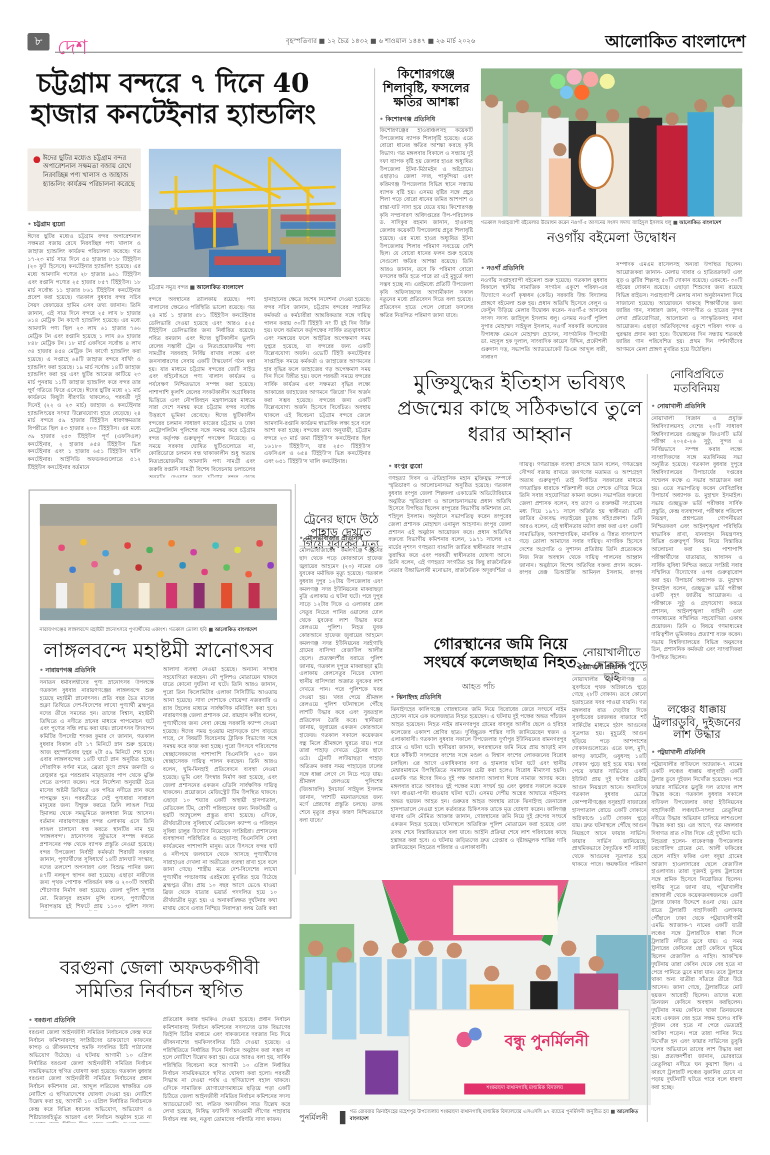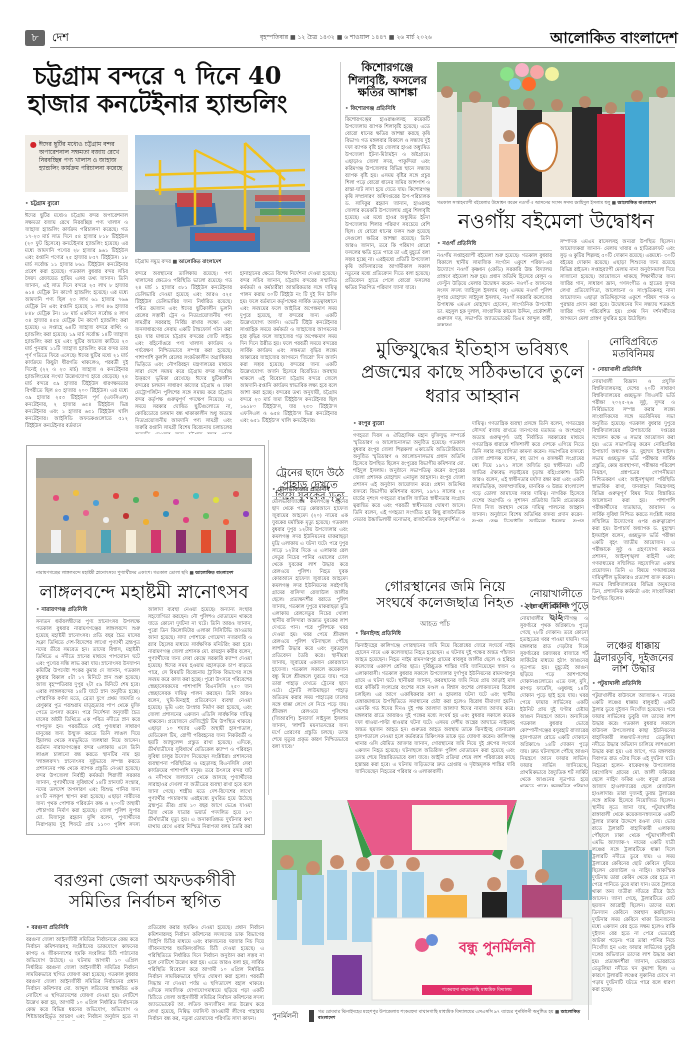--- a/index.html
+++ b/index.html
@@ -1,19 +1,19 @@
 <!DOCTYPE html>
 <html><head>
 <meta charset="utf-8">
 <style>
 *{box-sizing:border-box;margin:0;padding:0}
 body{width:700px;height:1050px;background:#fff;font-family:"DejaVu Serif",serif;color:#222;position:relative;overflow:hidden}
 .abs{position:absolute}
 .hdr-num{left:25px;top:30px;width:20px;height:16px;background:#666;color:#fff;font-size:11px;text-align:center;line-height:16px;border-radius:2px}
-.hdr-sec{left:52px;top:29px;font-size:11px;color:#000000}
+.hdr-sec{left:52px;top:29px;font-size:18px;color:#ec4899}
 .hdr-date{left:260px;top:32px;font-size:6px;color:#555}
 .hdr-logo{right:22px;top:26px;font-size:15px;font-weight:bold;color:#111}
 .hdr-rule{left:50px;top:47px;width:625px;height:1px;background:#888}
 .hl{font-weight:bold;color:#111;text-align:center;line-height:1.15}
 .txt{font-size:5px;line-height:7px;color:#555;text-align:justify;overflow:hidden}
 .byline{font-size:5.5px;font-weight:bold;color:#333;border-bottom:1px solid #ccc;padding-bottom:2px}
 .byline:before{content:"• ";color:#777}
 .cap{font-size:5px;color:#555}
 .cap b{color:#222}
 .photo{overflow:hidden}
@@ -106,21 +106,21 @@
         <circle cx="120" cy="43" r="6"></circle>
         <circle cx="148" cy="40" r="6"></circle>
       <circle cx="174" cy="46" r="6"></circle>
         <circle cx="200" cy="34" r="6"></circle>
         <circle cx="225" cy="30" r="6"></circle>
       <circle cx="72" cy="74" r="6"></circle>
     </g>
   </svg>
 </div>
 <div class="abs cap" style="left:437px;top:200px;width:238px;font-size:4.5px;"><span>গতকাল সপ্তাহব্যাপী বইমেলার উদ্বোধন করেন নওগাঁ-৫ আসনের সংসদ সদস্য জাহিদুল ইসলাম ধলু</span> ■ <b>আলোকিত বাংলাদেশ</b></div>
-<div class="abs hl" style="left:437px;top:210px;width:238px;font-size:20px;font-weight:normal;">নওগাঁয় বইমেলা উদ্বোধন</div>
+<div class="abs hl" style="left:437px;top:210px;width:238px;font-size:12px;font-weight:normal;">নওগাঁয় বইমেলা উদ্বোধন</div>
 <div class="abs byline" style="left:437px;top:240px;width:115px;">নওগাঁ প্রতিনিধি</div>
 <div class="abs txt" style="left:437px;top:252px;width:115px;height:74px;">নওগাঁয় সপ্তাহব্যাপী বইমেলা শুরু হয়েছে। গতকাল বুধবার বিকালে স্থানীয় সামাজিক সংগঠন একুশে পরিষদ-এর উদ্যোগে নওগাঁ কৃষ্ণধন (কেডি) সরকারি উচ্চ বিদ্যালয় প্রাঙ্গণে বইমেলা শুরু হয়। প্রধান অতিথি হিসেবে বেলুন ও ফেস্টুন উড়িয়ে মেলার উদ্বোধন করেন- নওগাঁ-৫ আসনের সংসদ সদস্য জাহিদুল ইসলাম ধলু। এসময় নওগাঁ পুলিশ সুপার মোহাম্মদ সাইফুল ইসলাম, নওগাঁ সরকারি কলেজের উপাধ্যক্ষ এমএস মোহাম্মদ হোসেন, সাংগঠনিক উপদেষ্টা ডা. মহসুল হক দুলাল, সাংবাদিক কায়েস উদ্দিন, প্রকৌশলী গুরুদাস দত্ত, সভাপতি অ্যাডভোকেট ডিএম আব্দুল বারী, সাধারণ</div>
 <div class="abs txt" style="left:560px;top:238px;width:115px;height:88px;">সম্পাদক এমএম রাসেলসহ অন্যরা উপস্থিত ছিলেন। আয়োজকরা জানান- মেলায় খাবার ও হাতিরক্রাফট এবং সুড় ও কুটির শিল্পসহ ৫০টি দোকান রয়েছে। এরমধ্যে- ৩০টি বইয়ের দোকান রয়েছে। এছাড়া শিশুদের জন্য রয়েছে বিভিন্ন রাইডস। সপ্তাহব্যাপী মেলায় নানা অনুষ্ঠানমালা দিয়ে সাজানো হয়েছে। আয়োজনে থাকছে শিক্ষার্থীদের জন্য জারির গান, সাধারণ জ্ঞান, গণসংগীত ও হাতের সুন্দর লেখা প্রতিযোগিতা, আলোচনা ও সাংস্কৃতিকসহ নানা আয়োজন। এছাড়া অতিথিবৃন্দের একুশে পরিষদ পদক ও পুরস্কার প্রদান করা হবে। উদ্বোধনের দিন সন্ধ্যায় শতকন্ঠে জারির গান পরিবেশিত হয়। প্রথম দিন দর্শনার্থীদের আগমনে মেলা প্রাঙ্গণ মুখরিত হয়ে উঠেছিল।</div>
 
 <div class="abs hl" style="left:360px;top:337px;width:225px;font-size:18px;font-weight:normal;line-height:1.3;">মুক্তিযুদ্ধের ইতিহাস ভবিষ্যৎ প্রজন্মের কাছে সঠিকভাবে তুলে ধরার আহ্বান</div>
 <div class="abs byline" style="left:353px;top:420px;width:112px;">রংপুর ব্যুরো</div>
 <div class="abs txt" style="left:353px;top:432px;width:112px;height:90px;">গণহত্যা দিবস ও ঐতিহাসিক মহান মুক্তিযুদ্ধ সম্পর্কে স্মৃতিচারণ ও আলোচনাসভা অনুষ্ঠিত হয়েছে। গতকাল বুধবার রংপুর জেলা শিল্পকলা একাডেমি অডিটোরিয়ামে অনুষ্ঠিত স্মৃতিচারণ ও আলোচনাসভায় প্রধান অতিথি হিসেবে উপস্থিত ছিলেন রংপুরের বিভাগীয় কমিশনার মো. শহিদুল ইসলাম। অনুষ্ঠানে সভাপতিত্ব করেন রংপুরের জেলা প্রশাসক মোহাম্মদ এনামুল আহসান। রংপুর জেলা প্রশাসন এই অনুষ্ঠান আয়োজন করে। প্রধান অতিথির বক্তব্যে বিভাগীয় কমিশনার বলেন, ১৯৭১ সালের ২৫ মার্চের নৃশংস গণহত্যা বাঙালি জাতির স্বাধীনতার সংগ্রাম ত্বরান্বিত করে এবং পরবর্তী স্বাধীনতার ঘোষণা আসে। তিনি বলেন, এই গণহত্যা সংগঠিত হয় কিছু রাজনৈতিক নেতার উচ্চাভিলাষী মনোভাব, রাজনৈতিক অদূরদর্শিতা ও সঠিক দিক-নির্দেশনার অভাবে। এরপরে দেশের সাধারণ মানুষ বৈষম্য, শোষণ ও নিপীড়নের শিকার হয়। তিনি আরও বলেন, অবশেষে স্বাধীনতা অর্জিত হয়েছে সমগ্র জনগণের ঐক্যবদ্ধ সংগ্রাম ও আত্মত্যাগের মাধ্যমে। ইতিহাসের এই অধ্যায় ভবিষ্যৎ প্রজন্মের কাছে সঠিকভাবে তুলে ধরা আমাদের সবার</div>
 <div class="abs txt" style="left:472px;top:420px;width:112px;height:102px;">দায়িত্ব। গণতান্ত্রিক ব্যবস্থা প্রসঙ্গে তিনি বলেন, গণতন্ত্রের সৌন্দর্য বজায় রাখতে জনগণের মতামত ও অংশগ্রহণ অত্যন্ত গুরুত্বপূর্ণ। তাই নির্বাচিত সরকারের মাধ্যমে গণতান্ত্রিক ধারাকে শক্তিশালী করে দেশকে এগিয়ে নিতে তিনি সবার সহযোগিতা কামনা করেন। সভাপতির বক্তব্যে জেলা প্রশাসক বলেন, বহু ত্যাগ ও রক্তক্ষয়ী সংগ্রামের মধ্য দিয়ে ১৯৭১ সালে অর্জিত হয় স্বাধীনতা। এটি জাতির ঐক্যবদ্ধ লড়াইয়ের চূড়ান্ত বহিঃপ্রকাশ। তিনি আরও বলেন, এই স্বাধীনতার মর্যাদা রক্ষা করা এবং একটি সাম্যভিত্তিক, অসাম্প্রদায়িক, মানবিক ও উন্নত বাংলাদেশ গড়ে তোলা আমাদের সবার দায়িত্ব। নাগরিক হিসেবে দেশের অগ্রগতি ও সুশাসন প্রতিষ্ঠায় তিনি প্রত্যেককে নিজ নিজ অবস্থান থেকে দায়িত্ব পালনের আহ্বান জানান। অনুষ্ঠানে বিশেষ অতিথির বক্তব্য প্রদান করেন- রংপুর রেঞ্জ ডিআইজি আমিনুল ইসলাম, রংপুর মেট্রোপলিটন পুলিশ কমিশনার মজিদ আলী, পুলিশ সুপার মারুফাত হোসেন, মুক্তিযোদ্ধা মোহাম্মদ আবু সাত্তার প্রমুখ। অনুষ্ঠানে সরকারি কর্মকর্তা, বীর মুক্তিযোদ্ধা ও বীর মুক্তিযোদ্ধার পরিবারের সদস্য, বিভিন্ন রাজনৈতিক দলের নেতারা, বিভিন্ন শ্রেণি-পেশার মানুষ উপস্থিত ছিলেন।</div>
 
 <div class="abs hl" style="left:592px;top:336px;width:83px;font-size:10px;font-weight:normal;">নোবিপ্রবিতে মতবিনিময়</div>
@@ -170,21 +170,21 @@
       <rect x="190" y="72" width="10" height="23" fill="#c03050"></rect>
     </g>
   </svg>
 </div>
 <div class="abs cap" style="left:36px;top:570px;width:216px;font-size:4.5px;"><span>নারায়ণগঞ্জের লাঙ্গলবন্দে মহাষ্টমী স্নানোৎসবে পুণ্যার্থীদের একাংশ। গতকাল তোলা ছবি</span> ■ <b>আলোকিত বাংলাদেশ</b></div>
 <div class="abs hl" style="left:36px;top:582px;width:216px;font-size:18px;font-weight:normal;">লাঙ্গলবন্দে মহাষ্টমী স্নানোৎসব</div>
 <div class="abs byline" style="left:36px;top:606px;width:104px;">নারায়ণগঞ্জ প্রতিনিধি</div>
 <div class="abs txt" style="left:36px;top:618px;width:104px;height:210px;">সনাতন ধর্মাবলম্বীদের পুণ্য স্নানোৎসব উপলক্ষে গতকাল বুধবার নারায়ণগঞ্জের লাঙ্গলবন্দে শুরু হয়েছে মহাষ্টমী স্নানোৎসব। প্রতি বছর চৈত্র মাসের শুক্লা তিথিতে দেশ-বিদেশের লাখো পুণ্যার্থী ব্রহ্মপুত্র নদের তীরে সমবেত হন। তাদের বিশ্বাস, মহাষ্টমী তিথিতে এ নদীতে স্নানের মাধ্যমে পাপমোচন ঘটে এবং পুণ্যের সন্ধি লাভ করা যায়। স্নানোৎসব উদযাপন কমিটির উপদেষ্টা শংকর কুমার দে জানান, গতকাল বুধবার বিকাল ৫টা ১৭ মিনিটে স্নান শুরু হয়েছে। আজ বৃহস্পতিবার দুপুর ২টা ৫৯ মিনিটে শেষ হবে। এবার লাঙ্গলবন্দের ১৪টি ঘাটে স্নান অনুষ্ঠিত হচ্ছে। পৌরাণিক বর্ণনা মতে, ব্রেতা যুগে প্রথম জমদগ্নি ও রেণুকার পুত্র পরশুরাম মাতৃহত্যার পাপ থেকে মুক্তি পেতে তপস্যা করেন। পরে নির্দেশনা অনুযায়ী চৈত্র মাসের অষ্টমী তিথিতে এক পবিত্র নদীতে স্নান করে পাপমুক্ত হন। পরবর্তীতে সেই পুণ্যধারা সাধারণ মানুষের জন্য উন্মুক্ত করতে তিনি লাঙল দিয়ে হিমালয় থেকে সমভূমিতে জলধারা নিয়ে আসেন। বর্তমান নারায়ণগঞ্জের বন্দর এলাকায় এসে তিনি লাঙল চালানো বন্ধ করতে স্থানটির নাম হয় 'লাঙ্গলবন্দ'। স্নানোৎসব সুষ্ঠুভাবে সম্পন্ন করতে প্রশাসনের পক্ষ থেকে ব্যাপক প্রস্তুতি নেওয়া হয়েছে। বন্দর উপজেলা নির্বাহী কর্মকর্তা শিরাজী সরকার জানান, পুণ্যার্থীদের সুবিধার্থে ১৪টি স্নানঘাট সংস্কার, নদের তলদেশ অপসারণ এবং বিশুদ্ধ পানির জন্য ৪৭টি নলকূপ স্থাপন করা হয়েছে। এছাড়া নারীদের জন্য পৃথক পোশাক পরিবর্তন কক্ষ ও ২০০টি অস্থায়ী শৌচাগার নির্মাণ করা হয়েছে। জেলা পুলিশ সুপার মো. মিজানুর রহমান মুন্সি বলেন, পুণ্যার্থীদের নিরাপত্তায় দুই শিফটে প্রায় ১১০০ পুলিশ সদস্য দায়িত্ব পালন করছেন। ট্রাফিক ব্যবস্থাপনায়</div>
 <div class="abs txt" style="left:148px;top:606px;width:104px;height:222px;">আলাদা ব্যবস্থা নেওয়া হয়েছে। অন্যান্য সংস্থার সহযোগিতা করছেন। নৌ পুলিশও মোতায়েন থাকবে যাতে কোনো দুর্ঘটনা না ঘটে। তিনি আরও জানান, পুরো তিন কিলোমিটার এলাকা সিসিটিভি আওতায় আনা হয়েছে। সাদা পোশাকে গোয়েন্দা নজরদারি ও র‌্যাব টহলের মাধ্যমে সার্বক্ষণিক মনিটরিং করা হবে। নারায়ণগঞ্জ জেলা প্রশাসক মো. রায়হান কবীর বলেন, পুণ্যার্থীদের জন্য সেবা কেন্দ্রে সরকারি ক্যাম্প দেওয়া হয়েছে। ঈদের সময় হওয়ায় মহাসড়কে চাপ বাড়তে পারে, সে বিষয়টি বিবেচনায় ট্রাফিক বিভাগের সঙ্গে সমন্বয় করে কাজ করা হচ্ছে। পুরো উৎসবে পরিবেশের স্বেচ্ছাসেবকদের পাশাপাশি বিএনসিসি ২৫০ জন স্বেচ্ছাসেবক দায়িত্ব পালন করছেন। তিনি আরও বলেন, ঘুমি-মিনহাই প্রতিবেদনে ব্যবস্থা নেওয়া হয়েছে। ভূমি এবং উৎস্বার নির্মাণ করা হয়েছে, এবং জেলা প্রশাসনের একজন এডিসি সার্বক্ষণিক দায়িত্ব থাকবেন। প্রয়োজনে মেজিস্ট্রেট টিম উপস্থিত থাকবে। এছাড়া ১০ শয্যার একটি অস্থায়ী হাসপাতাল, মেডিকেল টিম, রোগী পরিবহনের জন্য নিকটবর্তী ও ছয়টি অ্যাম্বুলেন্স প্রস্তুত রাখা হয়েছে। এদিকে, তীর্থযাত্রীদের সুবিধার্থে মেডিকেল ক্যাম্প ও পরিবহন সুবিধা চালুর উদ্যোগ নিয়েছেন সংশ্লিষ্টরা। প্রশাসনের ব্যবস্থাপনা পরিস্থিতির ও মহড়াসহ বিএনসিসি সেবা কার্যক্রমের পাশাপাশি মানুষ। তবে উৎসবে বন্দর ঘাট ও নদীপথে জলযানে থেকে আসছে পুণ্যার্থীদের সারাহাওর দেখলা না অতীতের ব্যবস্থা রাখা হবে বলে জানা গেছে। শাস্ত্রীয় মতে দেশ-বিদেশের লাখো পুণ্যার্থীর পদচারণায় এরইমধ্যে মুখরিত হয়ে উঠেছে ব্রহ্মপুত্র তীর। প্রায় ১০ বছর আগে ভেঙে যাওয়া ব্রিজ থেকে যাত্রার ভয়ার্ত পদদলিত হয়ে ১০ তীর্থযাত্রীর মৃত্যু হয়। এ অনাকাঙ্ক্ষিত দুর্ঘটনার কথা মাথায় রেখে এবার নিশ্ছিদ্র নিরাপত্তা বলয় তৈরি করা হয়েছে।</div>
 
-<div class="abs hl" style="left:365px;top:578px;width:160px;font-size:14px;font-weight:normal;">গোরস্থানের জমি নিয়ে সংঘর্ষে কলেজছাত্র নিহত</div>
+<div class="abs hl" style="left:375px;top:578px;width:160px;font-size:14px;font-weight:bold;">গোরস্থানের জমি নিয়ে সংঘর্ষে কলেজছাত্র নিহত</div>
 <div class="abs" style="left:355px;top:618px;width:160px;text-align:center;font-size:7px;color:#555;">আহত পাঁচ</div>
 <div class="abs byline" style="left:355px;top:630px;width:160px;">ঝিনাইদহ প্রতিনিধি</div>
 <div class="abs txt" style="left:355px;top:642px;width:160px;height:145px;">ঝিনাইদহের কালিগঞ্জে গোরস্থানের জমি নিয়ে বিরোধের জেরে সংঘর্ষে নাইম হোসেন নামে এক কলেজছাত্র নিহত হয়েছেন। এ ঘটনায় দুই পক্ষের অন্তত পাঁচজন আহত হয়েছেন। নিহত নাইম রামনগরপুর গ্রামের বাবলুর আলীর ছেলে ও হরিহর কলেজের একাদশ শ্রেণির ছাত্র। দুর্বিচ্ছুত্রক শাস্তির দাবি জানিয়েছেন স্বজন ও এলাকাবাসী। গতকাল বুধবার সকালে উপজেলার দুর্গাপুর ইউনিয়নের রামনগরপুর গ্রামে এ ঘটনা ঘটে। স্থানীয়রা জানান, কবরস্থানের জমি নিয়ে প্রায় আড়াই মাস ধরে কাঁকিটি সংলগ্নের বংশের সঙ্গে মণ্ডল ও বিশ্বাস বংশের লোকজনের বিরোধ চলছিল। এর আগে একাধিকবার বসা ও হামলার ঘটনা ঘটে এবং স্থানীয় মেম্বারমাধ্যমে উপস্থিতিতে সমাধানের চেষ্টা করা হলেও বিরোধ মীমাংসা হয়নি। এমনকি গত ঈদের দিনও দুই পক্ষ আলাদা আলাদা ঈদের নামাজ আদায় করে। মঙ্গলবার রাতে আবারও দুই পক্ষের মধ্যে সংঘর্ষ হয় এবং বুধবার সকালে কয়েক দফা ধাওয়া-পাল্টা ধাওয়ার ঘটনা ঘটে। এসময় দেশীয় অস্ত্রের আঘাতে নাইমসহ অন্তত ছয়জন আহত হন। গুরুতর আহত অবস্থায় তাকে ঝিনাইদহ জেনারেল হাসপাতালে নেওয়া হলে কর্তব্যরত চিকিৎসক তাকে মৃত ঘোষণা করেন। কালিগঞ্জ থানার ওসি মৌমিত আক্তার জানান, গোরস্থানের জমি নিয়ে দুই গ্রুপের সংঘর্ষে একজন নিহত হয়েছে। ঘটনাস্থলে অতিরিক্ত পুলিশ মোতায়েন করা হয়েছে এবং তদন্ত শেষে বিস্তারিতভাবে বলা যাবে। আইনি প্রক্রিয়া শেষে লাশ পরিবারের কাছে হস্তান্তর করা হবে। এ ঘটনায় জড়িতদের দ্রুত গ্রেপ্তার ও দৃষ্টান্তমূলক শাস্তির দাবি জানিয়েছেন নিহতের পরিবার ও এলাকাবাসী।</div>
 
 <div class="abs hl" style="left:522px;top:578px;width:68px;font-size:10px;font-weight:normal;margin-top:10px;">নোয়াখালীতে ২৮ দোকান পুড়ে ছাই</div>
 <div class="abs byline" style="left:520px;top:603px;width:68px;">নোয়াখালী প্রতিনিধি</div>
 <div class="abs txt" style="left:520px;top:615px;width:68px;height:172px;">নোয়াখালীর কোম্পানীগঞ্জ ও সুবর্ণচরে পৃথক অগ্নিকাণ্ডে পুড়ে গেছে ২৮টি দোকান। তবে কোনো হতাহতের খবর পাওয়া যায়নি। গত মঙ্গলবার রাত দেড়টার দিকে সুবর্ণচরের চরজব্বর বাজারে শর্ট সার্কিটের মাধ্যমে হঠাৎ আগুনের সূত্রপাত হয়। মুহূর্তেই আগুন ছড়িয়ে পড়ে আশপাশের দোকানগুলোতে। এতে ফল, মুদি, কাপড় ফার্মেসি, ওষুধসহ ১৪টি দোকান পুড়ে ছাই হয়ে যায়। খবর পেয়ে ফায়ার সার্ভিসের একটি ইউনিট প্রায় দুই ঘণ্টার চেষ্টায় আগুন নিয়ন্ত্রণে আনে। অন্যদিকে গতকাল বুধবার ভোরে কোম্পানীগঞ্জের বসুরহাট বাজারের হাসপাতাল রোডে একটি দোকানে অগ্নিকাণ্ডে ১৪টি দোকান পুড়ে যায়। দ্রুত ঘটনাস্থলে পৌঁছে আগুন নিয়ন্ত্রণে আনে ফায়ার সার্ভিস। ফায়ার সার্ভিস জানিয়েছে, প্রাথমিকভাবে বৈদ্যুতিক শর্ট সার্কিট থেকে আগুনের সূত্রপাত হয়ে থাকতে পারে। ক্ষয়ক্ষতির পরিমাণ তদন্ত শেষে জানা যাবে। ক্ষতিগ্রস্ত ব্যবসায়ীরা দাবি করেছেন, এতে তাদের কয়েক কোটি টাকার ক্ষতি হয়েছে।</div>
 
 <div class="abs hl" style="left:592px;top:640px;width:83px;font-size:10px;font-weight:normal;text-align:center;">লঞ্চের ধাক্কায় ট্রলারডুবি, দুইজনের লাশ উদ্ধার</div>
 <div class="abs byline" style="left:592px;top:680px;width:83px;">পটুয়াখালী প্রতিনিধি</div>

